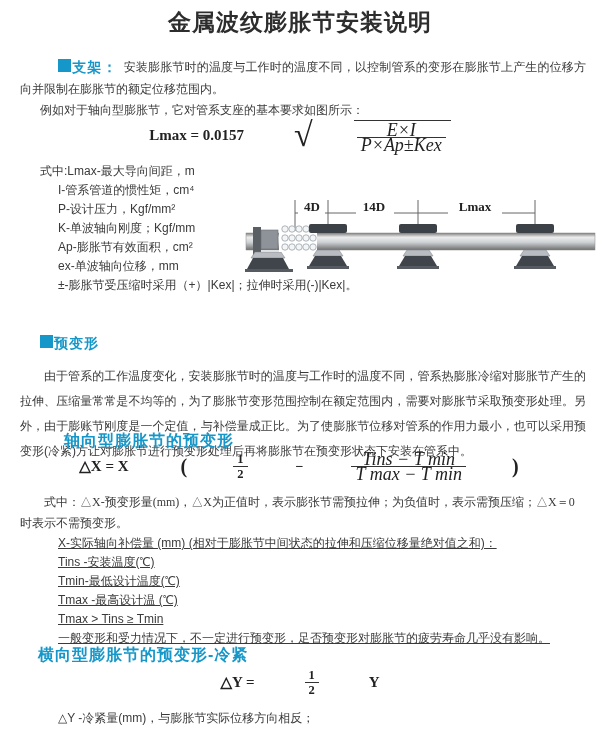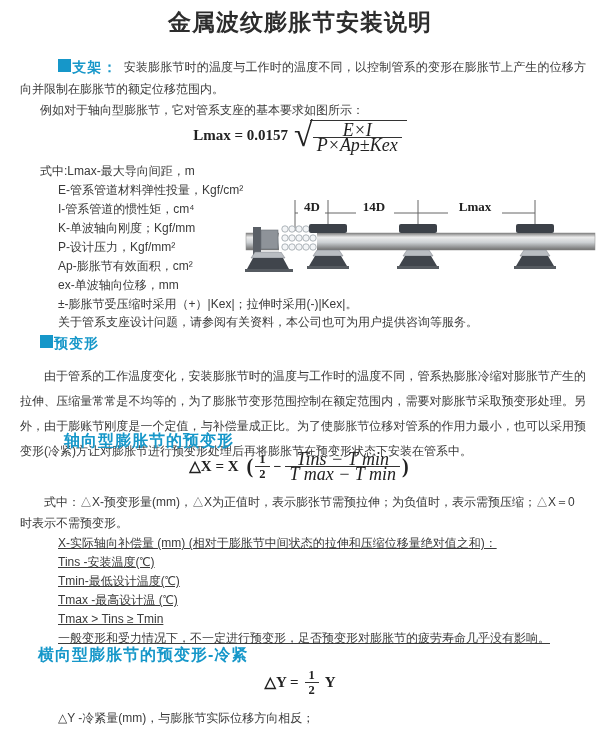--- a/index.html
+++ b/index.html
@@ -14,21 +14,21 @@
     font-size:23px; font-weight:bold; color:#2d2d2d; letter-spacing:1px;}
   #sec1{top:57px; left:20px; width:566px; text-align:justify; line-height:21.5px;}
   .bullet{display:inline-block; width:13px; height:13px; background:#1697c9;
     margin-right:1px; vertical-align:-1px;}
   .sec-head{color:#1697c9; font-size:14px; font-weight:bold; vertical-align:-1px;
     letter-spacing:1px; margin-right:6px;}
   #sec1 .lead-indent{display:inline-block; width:38px;}
   #example{top:100px; left:40px;}
   
   .formula{width:600px; display:flex; justify-content:center; align-items:center;
-    font-family:"Liberation Serif", serif; color:#222;}
+    font-family:"Liberation Serif", serif; color:#222;gap:44px;}
   .f-lhs{font-weight:bold; font-size:15px; margin-right:6px;}
   .f-rhs{font-weight:bold; font-size:15px; margin-left:6px;}
   .frac{display:inline-block; vertical-align:middle; text-align:center;
     font-size:12.5px; line-height:14px; font-weight:bold;}
   .frac .num{display:block; border-bottom:1px solid #333; padding:0 4px;}
   .frac .den{display:block; padding:0 4px;}
   .frac.italic .num,.frac.italic .den{font-style:italic; font-weight:normal; font-size:18px;}
   .sqrt-sign{font-size:34px; font-weight:400; line-height:30px; margin-right:-3px;}
   .radicand{display:inline-block; border-top:1.6px solid #333; padding:2px 5px 0 3px;
     vertical-align:middle; margin-top:2px;}
@@ -40,21 +40,21 @@
   
   .deflist{line-height:19px;}
   #defs1{top:162px; left:40px;}
   #defs1 .sub{margin-left:18px;}
   #note1{top:312px; left:58px;}
   #sec2head{top:333px; left:40px;}
   #sec2para{top:364px; left:20px; width:566px; text-align:justify;
     text-indent:2em; line-height:25px;}
   .subsec{color:#1697c9; font-size:16px; font-weight:bold; letter-spacing:1px;}
   #axialHead{top:430px; left:64px;}
-  #axialExplain{top:492px; left:20px; width:566px; text-indent:2em; line-height:21px;}
+  #axialExplain{top:492px; left:20px; width:566px; text-indent:2em; line-height:21px;font-family:Liberation Serif, serif;}
   #axialDefs{top:534px; left:58px;text-decoration:underline;}
   #lateralHead{top:644px; left:38px;}
   #finalNote{top:708px; left:58px;}
   
   #diagram{top:188px; left:243px; width:356px; height:100px;}
   .dim-label{font-family:"Liberation Serif", serif; font-weight:bold;
     font-size:13px; fill:#222;}
 </style>
 </head>
 <body>
@@ -75,30 +75,28 @@
     <span class="radicand">
       <span class="frac italic">
         <span class="num">E×I</span>
         <span class="den">P×Ap±Kex</span>
       </span>
     </span>
   </div>
 
   <div id="defs1" class="abs deflist">
     <div>式中:Lmax-最大导向间距，m</div>
-    <div class="sub">E-管系管道材料弹性投量，Kgf/cm²</div>
     <div class="sub">I-管系管道的惯性矩，cm⁴</div>
+    <div class="sub">P-设计压力，Kgf/mm²</div>
     <div class="sub">K-单波轴向刚度；Kgf/mm</div>
-    <div class="sub">P-设计压力，Kgf/mm²</div>
     <div class="sub">Ap-膨胀节有效面积，cm²</div>
     <div class="sub">ex-单波轴向位移，mm</div>
     <div class="sub">±-膨胀节受压缩时采用（+）|Kex|；拉伸时采用(-)|Kex|。</div>
   </div>
 
-  <div id="note1" class="abs">关于管系支座设计问题，请参阅有关资料，本公司也可为用户提供咨询等服务。</div>
 
   <svg id="diagram" class="abs" viewBox="0 0 356 100">
     <defs>
       <linearGradient id="pipeGrad" x1="0" y1="0" x2="0" y2="1">
         <stop offset="0" stop-color="#7f7f7f"></stop>
         <stop offset="0.25" stop-color="#ececec"></stop>
         <stop offset="0.55" stop-color="#cdd1d4"></stop>
         <stop offset="1" stop-color="#6f6f6f"></stop>
       </linearGradient>
     </defs>

